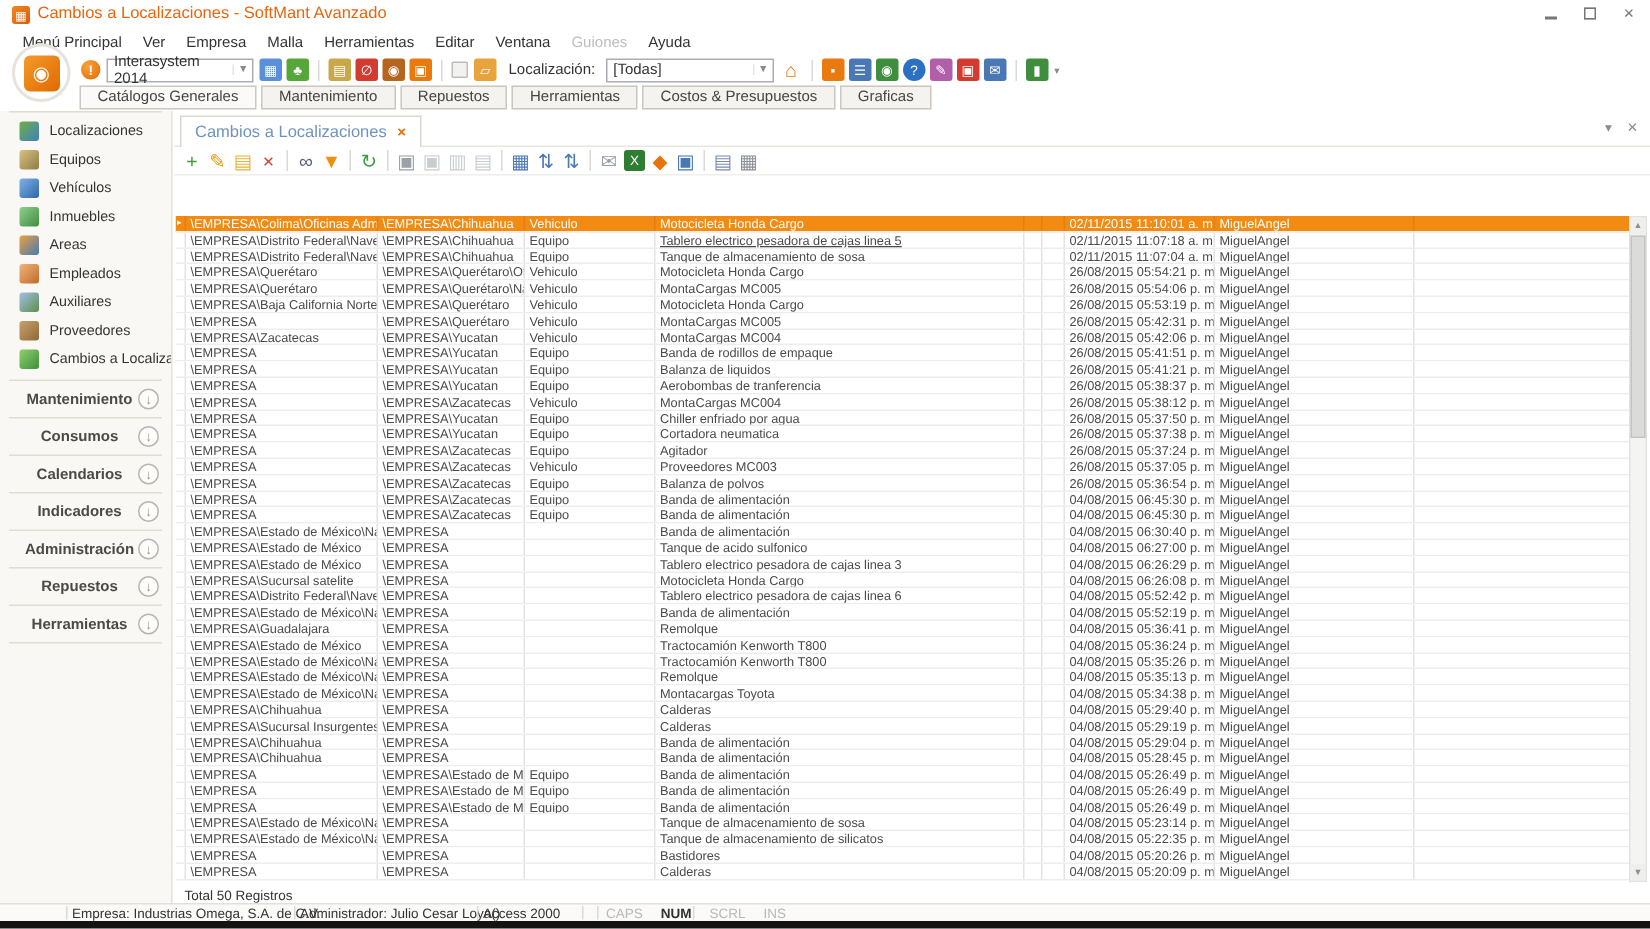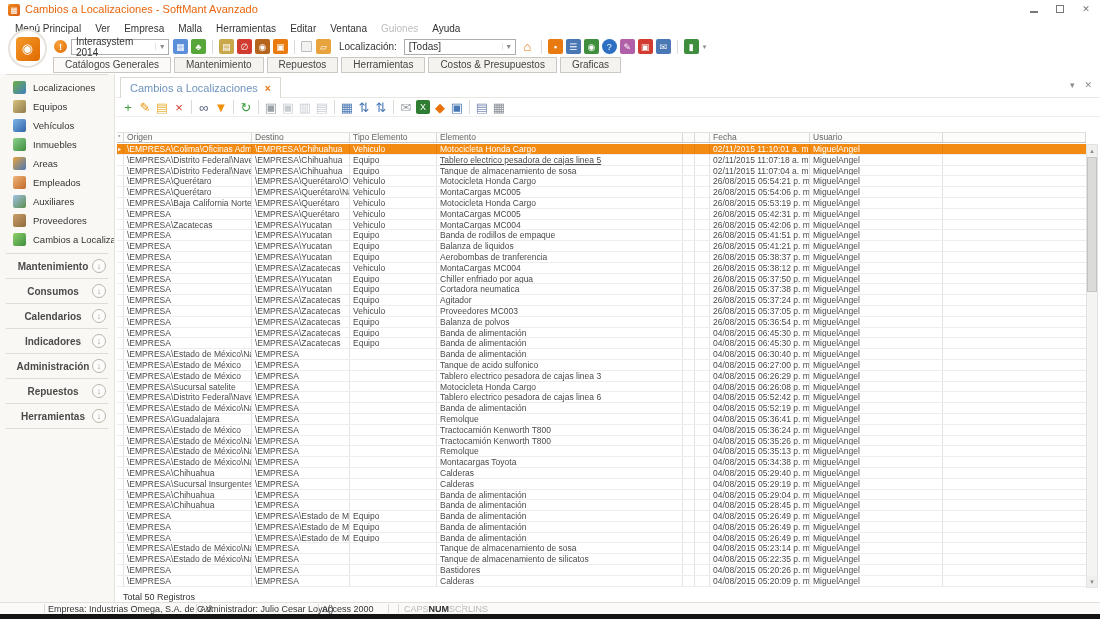--- a/index.html
+++ b/index.html
@@ -101,21 +101,21 @@
   .vs-arrow { height:11px; display:flex; align-items:center; justify-content:center; font-size:6px; color:#8F8F8F; background:#EFEFED; }
   .vs-arrow.down { position:absolute; bottom:0; left:0; right:0; }
   .vs-thumb { position:absolute; top:12px; left:0; right:0; height:135px; background:#DBDBD9; border:1px solid #C3C3C1; }
 
   .grid-footer { position:absolute; left:7px; bottom:0; font-size:9px; color:#333; }
 
   
   .statusbar { position:absolute; left:0; right:0; bottom:5px; height:12px; background:#FBFAF8; border-top:1px solid #E2E0DA; font-size:9px; color:#333; }
   .sseg { position:absolute; top:1px; white-space:nowrap; }
   .sline { position:absolute; top:1px; bottom:1px; width:1px; background:#DCDAD4; }
-  .kbd { color:#B8B8B8; margin-right:0; }
+  .kbd { color:#B8B8B8; margin-right:12px; }
   .kbd.active { color:#2F2F2F; font-weight:bold; }
   .bottomstrip { position:absolute; left:0; right:0; bottom:0; height:5px; background:#141414; }
 </style>
 </head>
 <body>
 
 <div class="titlebar">
   <div class="app-icon">▦</div>
   <div class="title-text">Cambios a Localizaciones - SoftMant  Avanzado</div>
   <div class="win-controls">
@@ -332,32 +332,20 @@
         <span class="icn" style="background: rgb(46, 125, 50);">X</span>
         <span class="icn flat" style="color: rgb(232, 114, 12);">◆</span>
         <span class="icn flat" style="color: rgb(74, 120, 181);">▣</span>
         <div class="tb-sep"></div>
         <span class="icn flat" style="color: rgb(122, 139, 181);">▤</span>
         <span class="icn flat" style="color: rgb(138, 143, 152);">▦</span>
       </div>
 
 
     <div class="gridwrap">
-      <div class="ghdr" id="ghdr">
-          <div class="gcell ind" style="width: 7px;">*</div>
-          <div class="gcell" style="width: 128px;">Origen</div>
-          <div class="gcell" style="width: 98px;">Destino</div>
-          <div class="gcell" style="width: 87px;">Tipo Elemento</div>
-          <div class="gcell" style="width: 246px;">Elemento</div>
-          <div class="gcell" style="width: 12px;"></div>
-          <div class="gcell" style="width: 15px;"></div>
-          <div class="gcell" style="width: 100px;">Fecha</div>
-          <div class="gcell" style="width: 133px;">Usuario</div>
-          <div class="gcell" style="flex: 1 1 0%;"></div>
-        </div>
       <div class="grows" id="grows">
           <div class="grow selected">
             <div class="gcell ind" style="width: 7px;">▸</div>
             <div class="gcell" style="width: 128px;">\EMPRESA\Colima\Oficinas Administrativas</div>
             <div class="gcell" style="width: 98px;">\EMPRESA\Chihuahua</div>
             <div class="gcell" style="width: 87px;">Vehiculo</div>
             <div class="gcell" style="width: 246px;">Motocicleta Honda Cargo</div>
             <div class="gcell" style="width: 12px;"></div>
             <div class="gcell" style="width: 15px;"></div>
             <div class="gcell" style="width: 100px;">02/11/2015 11:10:01 a. m.</div>

